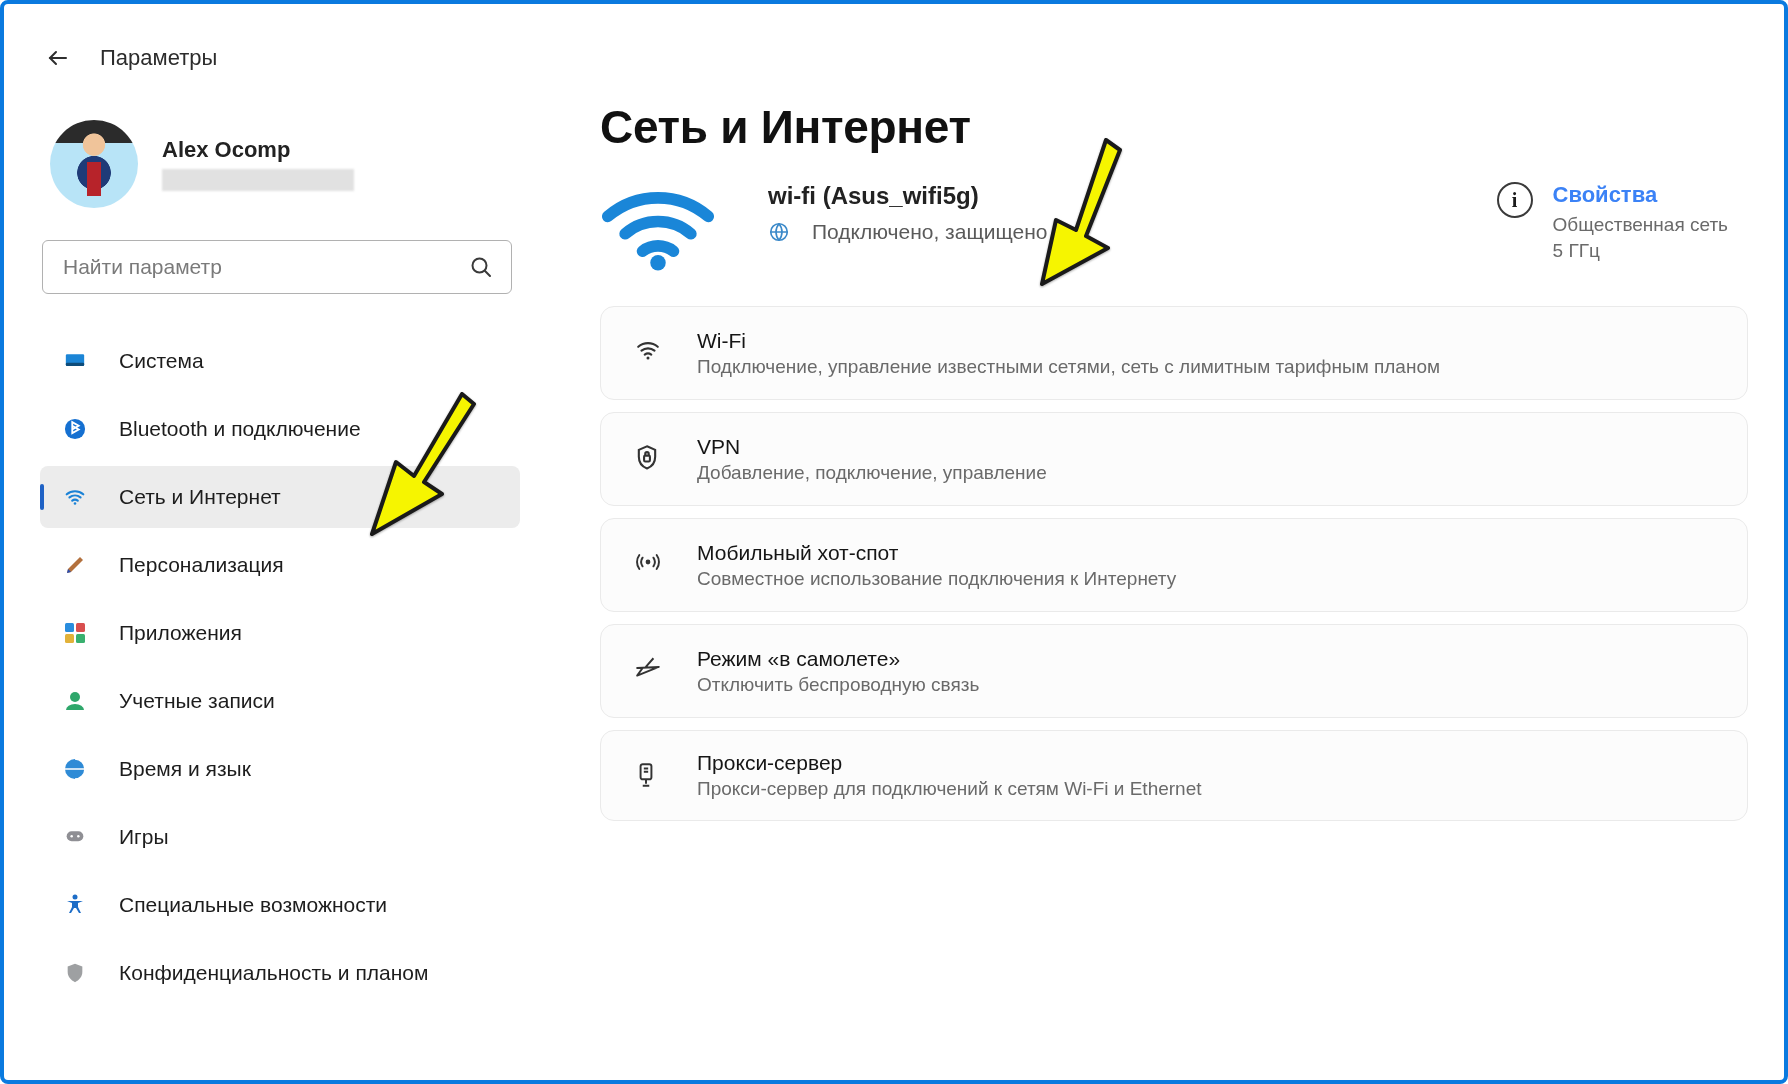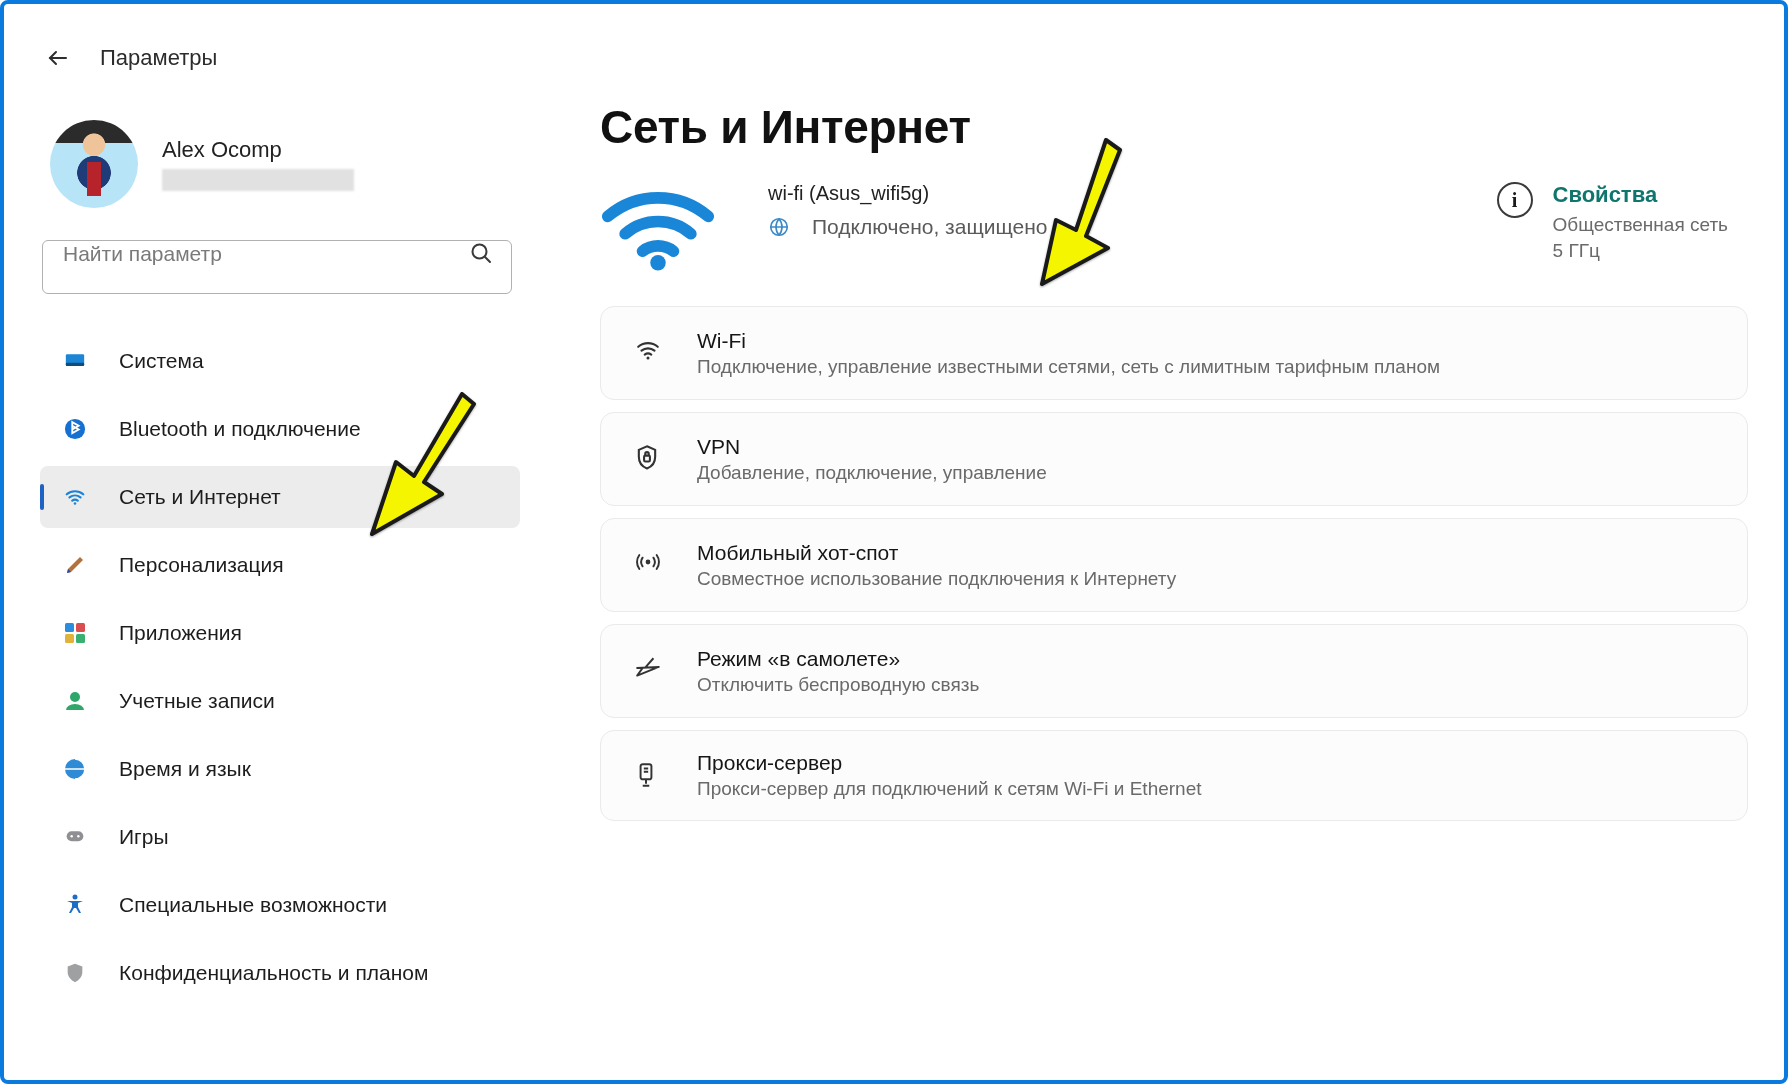--- a/index.html
+++ b/index.html
@@ -44,30 +44,30 @@
       linear-gradient(#2b2b2b 0 26%, transparent 26%),
       #b8e4f7;
     position:relative;
     overflow:hidden;
   }
   .avatar::after{
     content:"";
     position:absolute;left:42%;top:48%;width:16%;height:38%;
     background:#b7232a;
   }
-  .user-name{ font-size:22px; font-weight:400; color:#222; }
+  .user-name{ font-size:22px; font-weight:700; color:#222; }
   .user-mail{
     background:#e1e1e1; height:22px; width:192px;
     margin-top:6px; filter:blur(1px);
   }
   
   .search-wrap{
     width:470px; height:54px;
     border:1px solid #b1b1b1; border-radius:6px;
-    display:flex; align-items:flex-start;
+    display:flex; align-items:center;
     padding:0 18px;
     margin:0 0 36px 2px;
     background:#fff;
   }
   .search-input{
     flex:1; border:none; outline:none;
     font-size:21px; color:#6d6d6d; background:transparent;
   }
   .search-input::placeholder{ color:#7a7a7a; }
   .search-ico{ width:24px; height:24px; }
@@ -89,33 +89,33 @@
   .side-ico{ width:26px; height:26px; flex:0 0 26px; display:flex; align-items:center; justify-content:center; }
   
   .layout{ display:flex; gap:80px; align-items:flex-start; }
   .main{ flex:1; padding-top:4px; }
   .page-title{ font-size:46px; font-weight:600; color:#111; letter-spacing:-0.3px; margin:0 0 28px 0; }
   .conn-row{
     display:flex; align-items:flex-start; gap:52px;
     margin:28px 0 32px 0;
   }
   .wifi-big{ width:116px; height:92px; }
-  .conn-info h2{ margin:0; font-size:20px; font-weight:400; color:#222; }
+  .conn-info h2{ margin:0; font-size:24px; font-weight:700; color:#222; }
   .conn-status{ display:flex; align-items:center; gap:22px; margin-top:10px; color:#5a5a5a; font-size:21px; }
   .globe-ico{ width:22px; height:22px; }
   .props{
     margin-left:auto; display:flex; align-items:flex-start; gap:20px;
     cursor:pointer; padding-right:20px;
   }
   .info-ico{
     width:36px;height:36px;border:2px solid #3a3a3a;border-radius:50%;
     display:flex;align-items:center;justify-content:center;
     font-family:"Times New Roman",serif; font-weight:600; font-size:20px;
   }
-  .props-title{ font-size:22px; font-weight:600; color:#0f766e; }
+  .props-title{ font-size:22px; font-weight:600; color:#3b82f6; }
   .props-sub{ font-size:19px; color:#6a6a6a; margin-top:4px; line-height:1.35; }
   
   .card{
     border:1px solid #eaeaea; border-radius:14px;
     background:#fcfcfc;
     display:flex; align-items:center; gap:32px;
     padding:20px 26px 20px 32px;
     margin-bottom:12px;
     min-height:94px;
     cursor:pointer;

